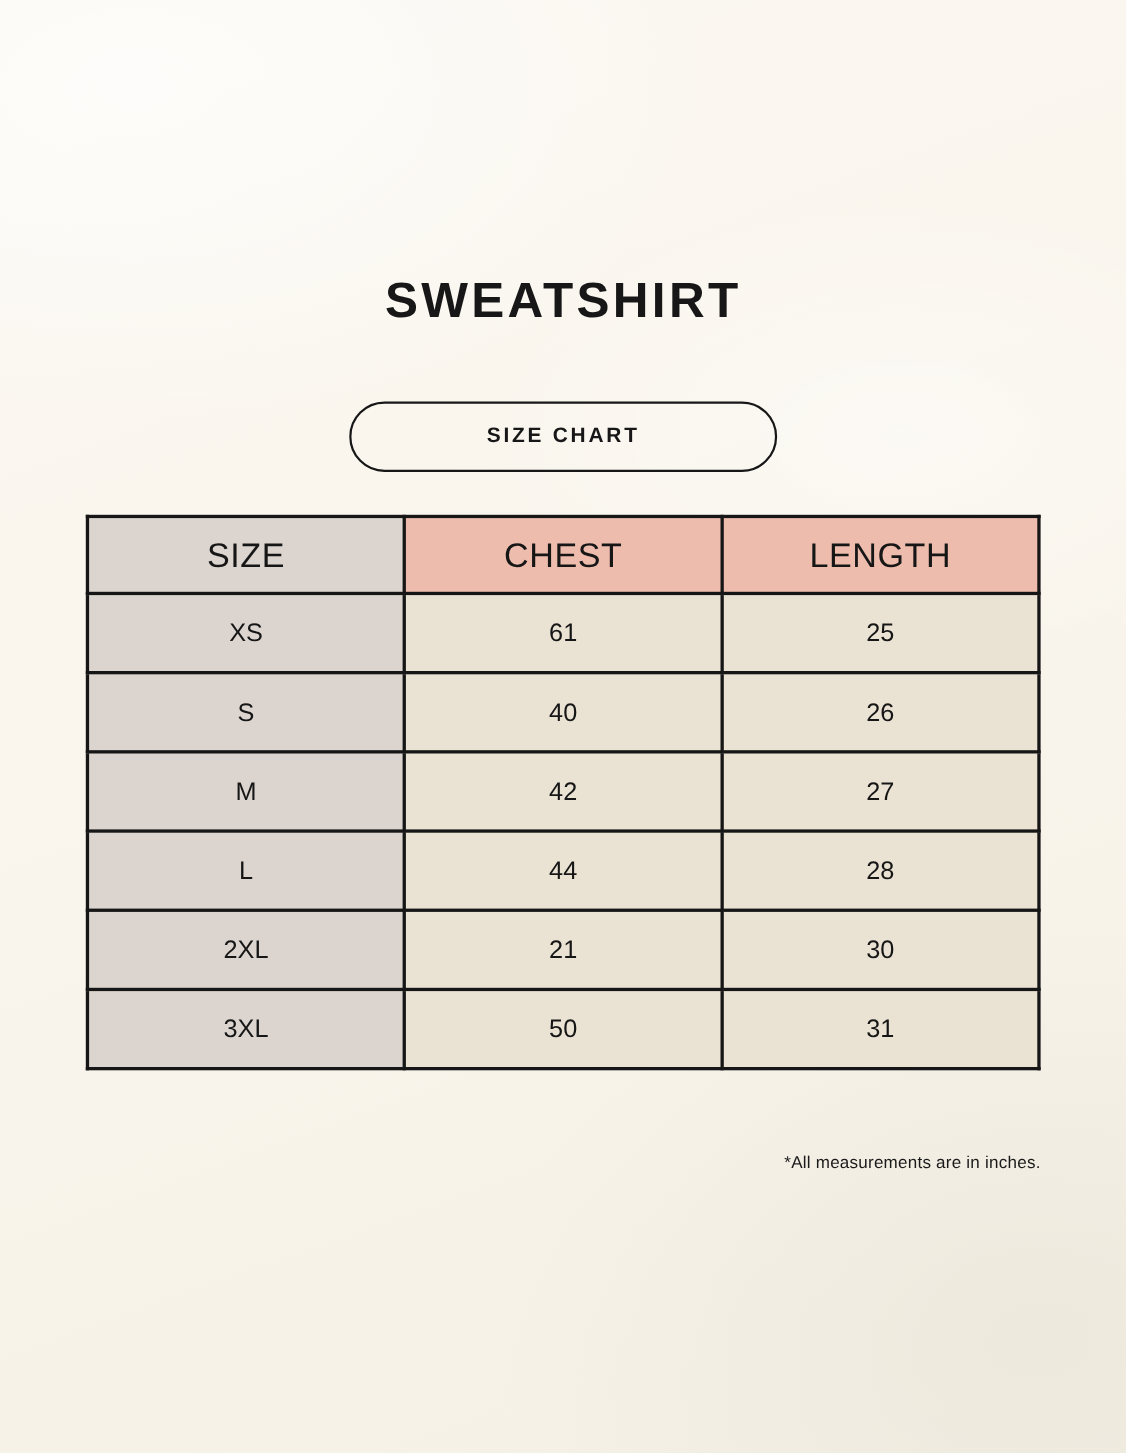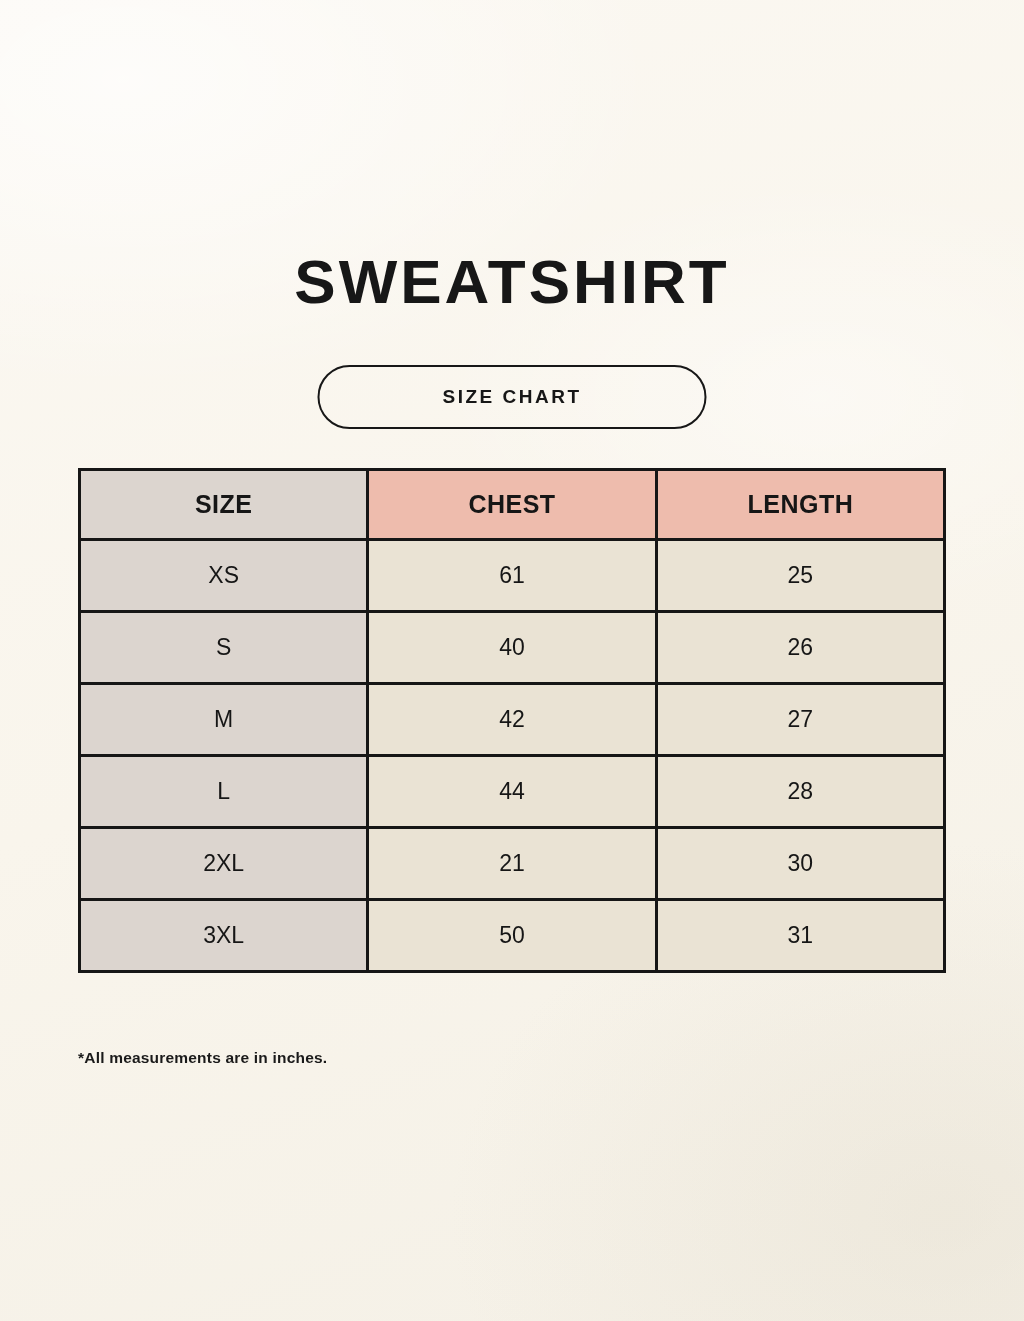--- a/index.html
+++ b/index.html
@@ -22,21 +22,21 @@
       radial-gradient(ellipse 700px 400px at 80% 30%, rgba(255,255,255,0.4), rgba(255,255,255,0) 55%),
       linear-gradient(160deg, #fbf8f2 0%, #f9f5ec 50%, #f4f0e6 100%);
   }
 
   .title {
     position: absolute;
     top: 248px;
     left: 0;
     width: 100%;
     text-align: center;
-    font-size: 62px;
+    font-size: 45px;
     font-weight: 700;
     letter-spacing: 3px;
     line-height: 1.1;
     color: #171717;
   }
 
   .pill {
     position: absolute;
     top: 365px;
     left: 50%;
@@ -69,22 +69,22 @@
 
   table.size-chart th,
   table.size-chart td {
     border: 3px solid #161616;
     text-align: center;
     vertical-align: middle;
   }
 
   table.size-chart th {
     height: 70px;
-    font-size: 25px;
-    font-weight: 700;
+    font-size: 31px;
+    font-weight: 400;
     letter-spacing: 0.5px;
   }
 
   table.size-chart td {
     height: 72px;
     font-size: 23px;
     font-weight: 400;
   }
 
   th.col-size, td.col-size {
@@ -101,23 +101,23 @@
 
   td.col-size {
     font-weight: 700;
   }
 
   .footnote {
     position: absolute;
     top: 1049px;
     left: 78px;
     width: 868px;
-    text-align: left;
+    text-align: right;
     font-size: 15.5px;
-    font-weight: 700;
+    font-weight: 400;
     letter-spacing: 0.2px;
     color: #1a1a1a;
   }
 </style>
 </head>
 <body>
 
 <div class="page">
 
   <h1 class="title">SWEATSHIRT</h1>

